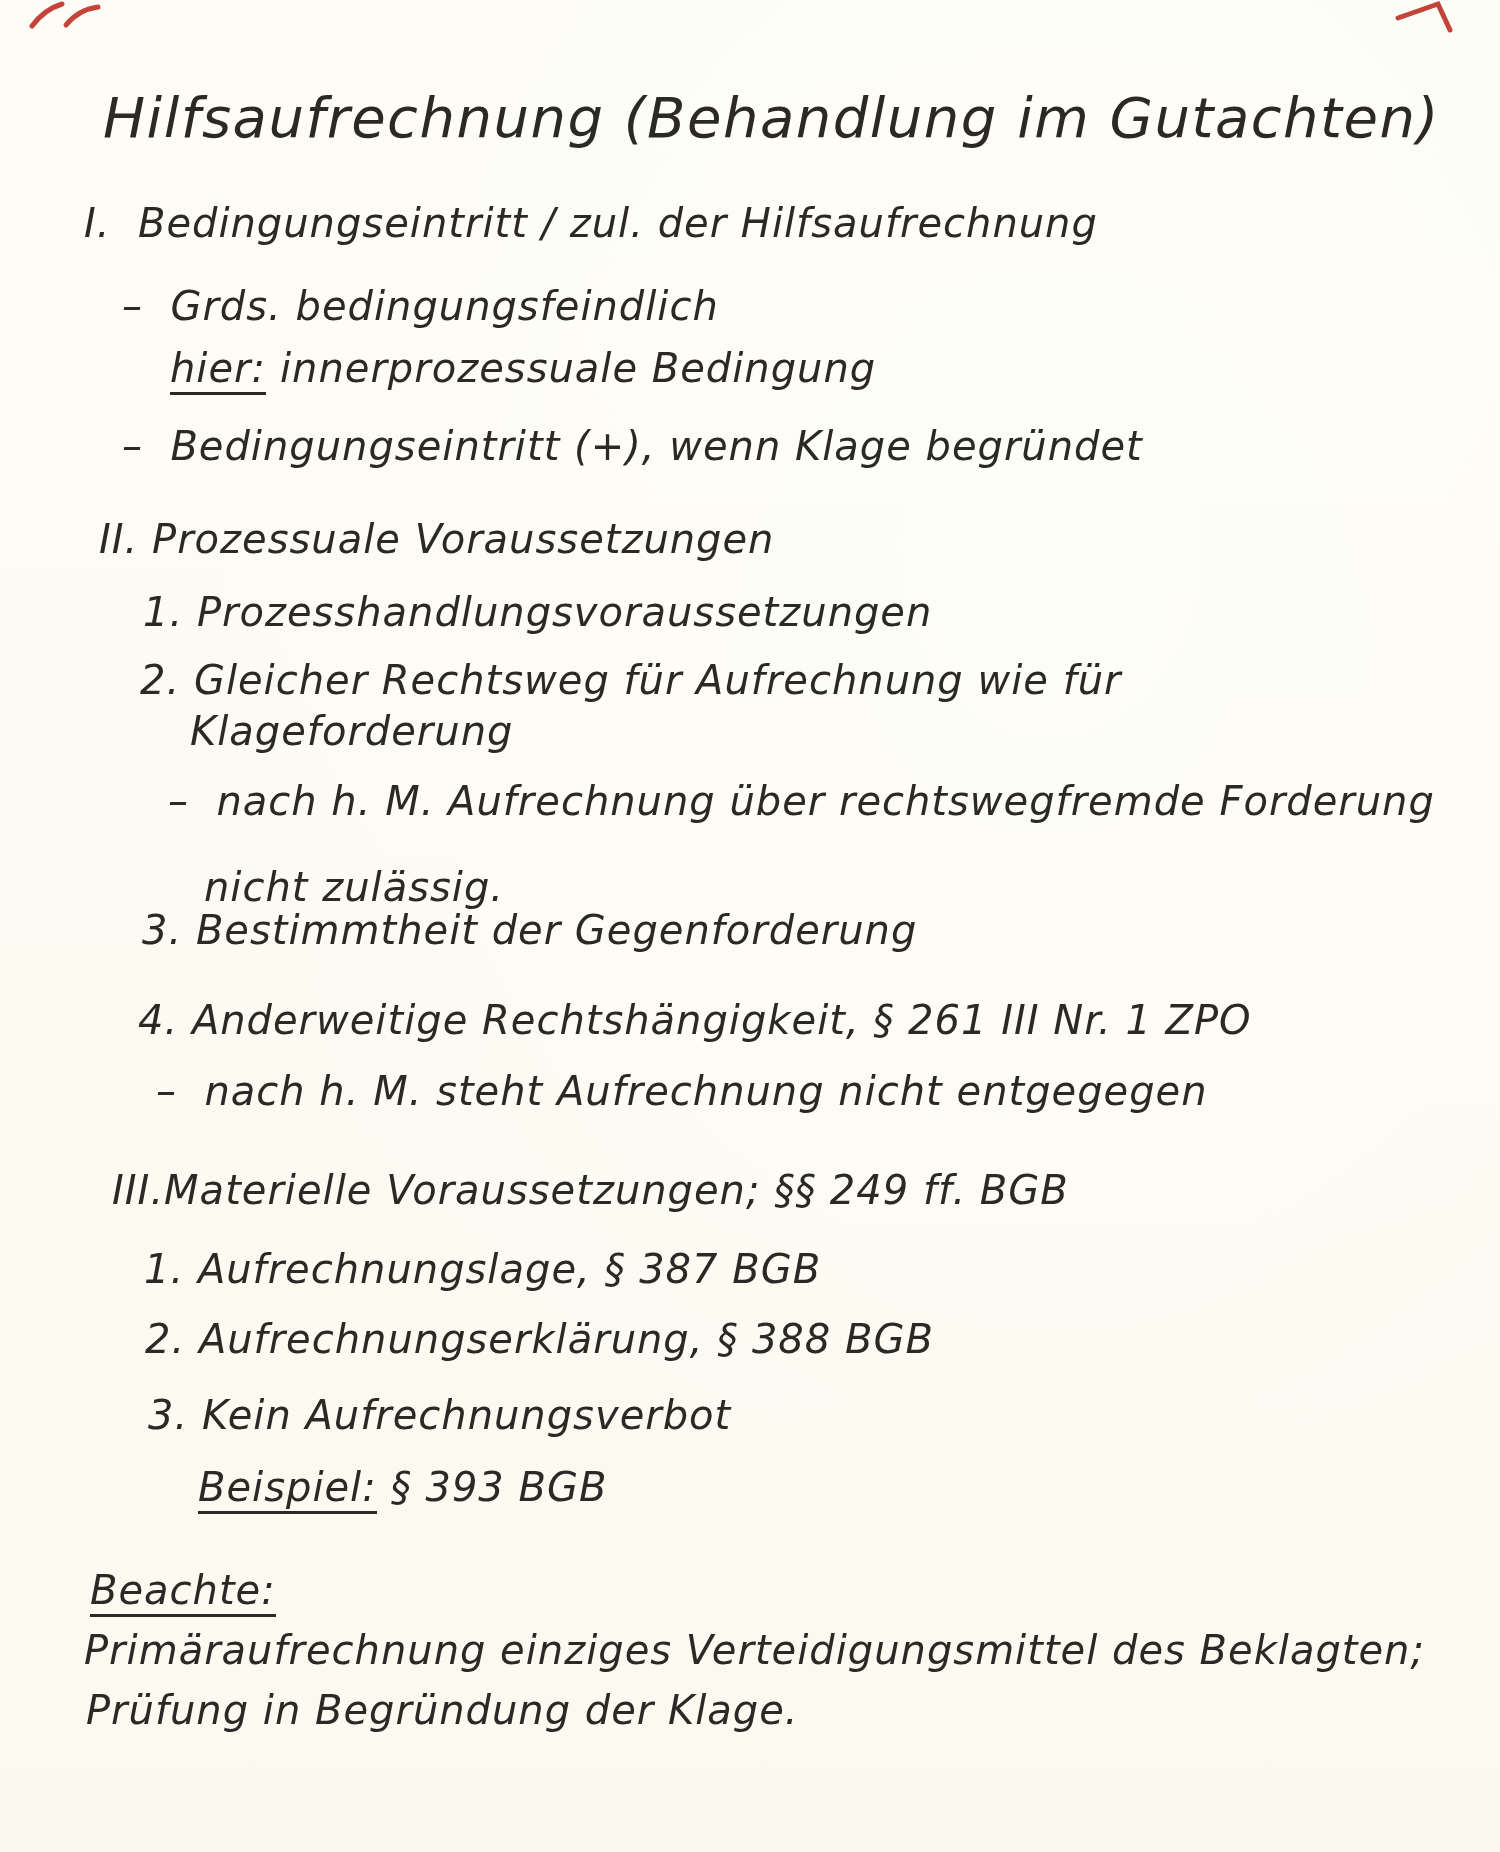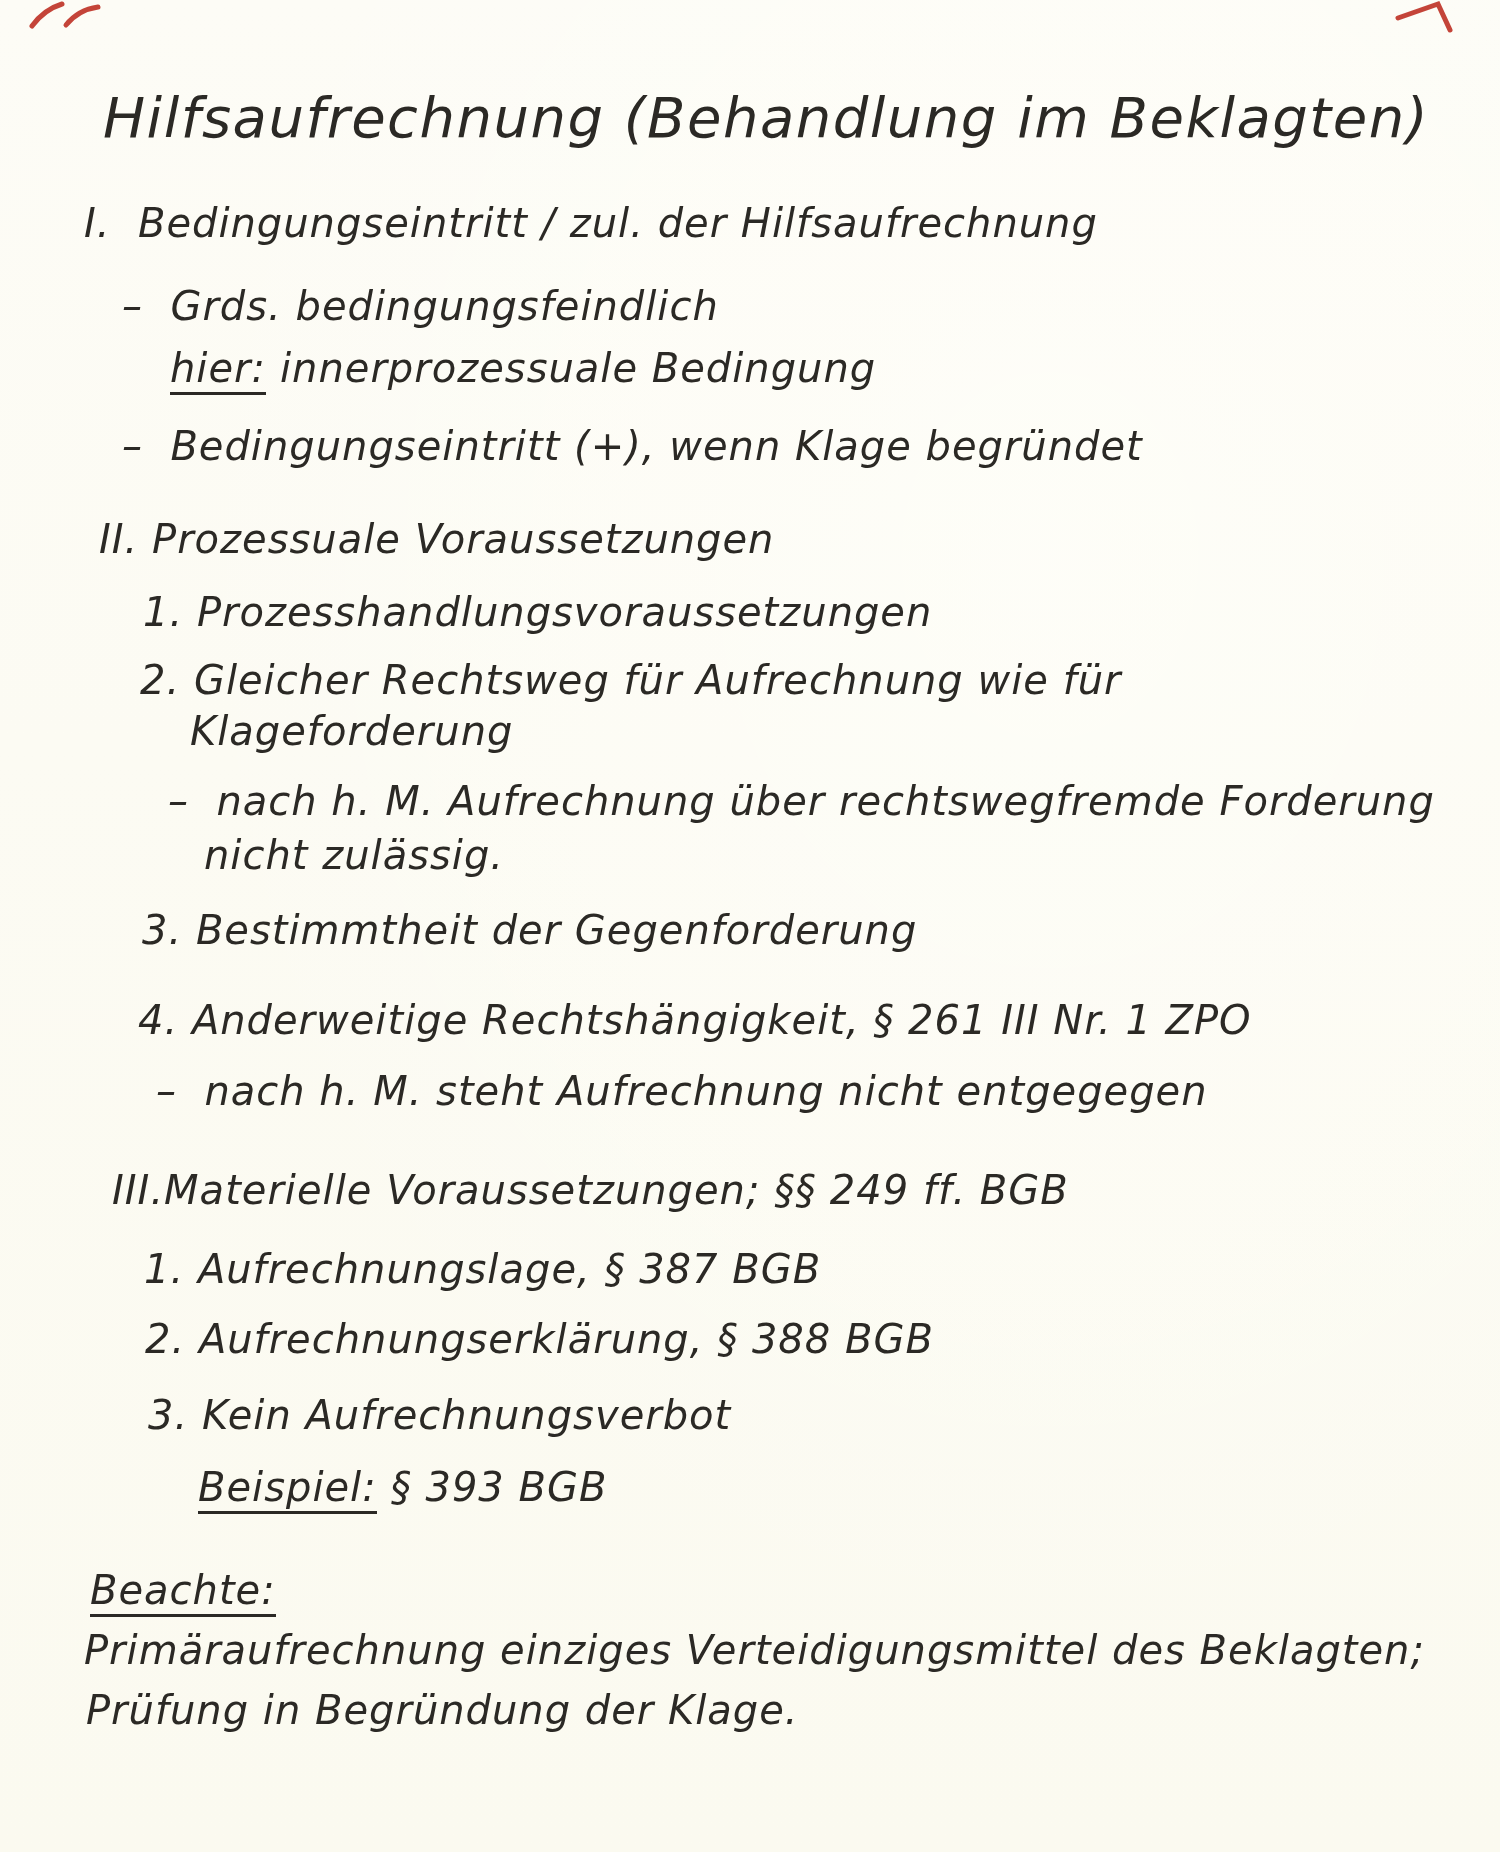--- a/index.html
+++ b/index.html
@@ -52,41 +52,41 @@
 
   <svg class="mark" style="left:18px;top:0;" width="95" height="42" viewBox="0 0 95 42">
     <path d="M14,26 C22,15 31,8 44,4"></path>
     <path d="M48,25 C56,15 66,9 80,7"></path>
   </svg>
 
   <svg class="mark" style="left:1390px;top:0;" width="95" height="46" viewBox="0 0 95 46">
     <path d="M8,18 L48,4 L60,30"></path>
   </svg>
 
-  <div class="line title" style="top:86px;left:103px">Hilfsaufrechnung (Behandlung im Beklagten)</div>
+  <div class="line title" style="top:86px;left:103px">Hilfsaufrechnung (Behandlung im Gutachten)</div>
 
   <div class="line" style="top:200px;left:84px">I.&nbsp; Bedingungseintritt / zul. der Hilfsaufrechnung</div>
 
   <div class="line" style="top:283px;left:122px">–&nbsp; Grds. bedingungsfeindlich</div>
 
   <div class="line" style="top:345px;left:170px"><span class="lead-underline">hier:</span><span>innerprozessuale Bedingung</span></div>
 
   <div class="line" style="top:423px;left:122px">–&nbsp; Bedingungseintritt (+), wenn Klage begründet</div>
 
   <div class="line" style="top:516px;left:99px">II. Prozessuale Voraussetzungen</div>
 
   <div class="line" style="top:589px;left:143px">1. Prozesshandlungsvoraussetzungen</div>
 
   <div class="line" style="top:657px;left:140px">2. Gleicher Rechtsweg für Aufrechnung wie für</div>
 
   <div class="line" style="top:708px;left:190px">Klageforderung</div>
 
   <div class="line" style="top:778px;left:168px">–&nbsp; nach h. M. Aufrechnung über rechtswegfremde Forderung</div>
 
-  <div class="line" style="top:832px;left:204px">nicht zulässig.</div>
+  <div class="line" style="top:864px;left:204px">nicht zulässig.</div>
 
   <div class="line" style="top:907px;left:142px">3. Bestimmtheit der Gegenforderung</div>
 
   <div class="line" style="top:997px;left:138px">4. Anderweitige Rechtshängigkeit, § 261 III Nr. 1 ZPO</div>
 
   <div class="line" style="top:1068px;left:156px">–&nbsp; nach h. M. steht Aufrechnung nicht entgegegen</div>
 
   <div class="line" style="top:1167px;left:112px">III.Materielle Voraussetzungen; §§ 249 ff. BGB</div>
 
   <div class="line" style="top:1246px;left:144px">1. Aufrechnungslage, § 387 BGB</div>

